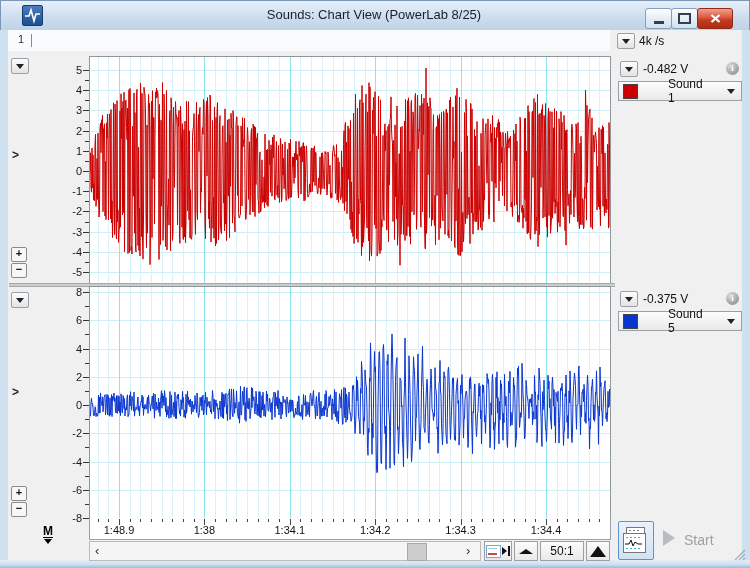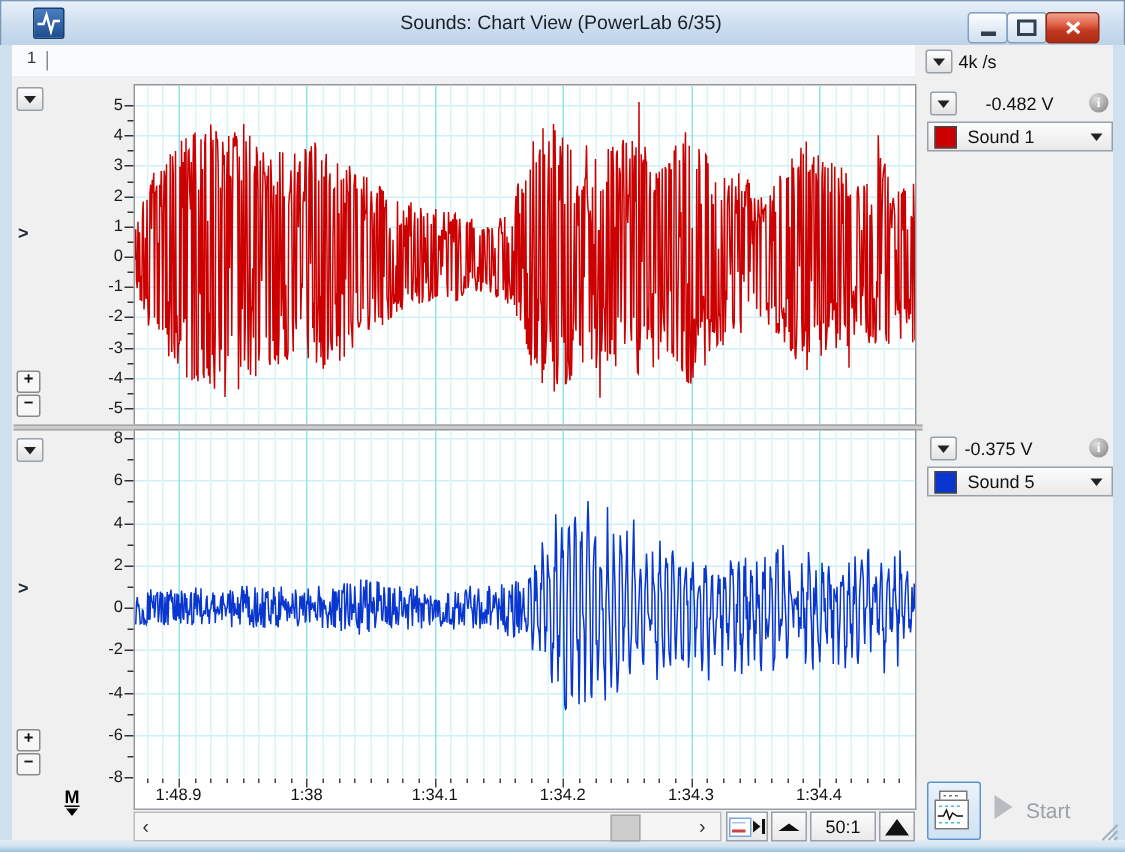--- a/index.html
+++ b/index.html
@@ -67,21 +67,21 @@
   
   .marker{left:40px;top:524px;width:16px;text-align:center;}
   .marker .m{font-size:12px;font-weight:bold;color:#000;border-bottom:1px solid #000;display:inline-block;line-height:12px;}
   .marker .tri{margin:1px auto 0;width:0;height:0;border-left:4px solid transparent;border-right:4px solid transparent;border-top:5px solid #000;}
   
   .value-text{font-size:12px;color:#111;}
   .info-icon{width:13px;height:13px;border-radius:50%;
              background:radial-gradient(circle at 35% 30%,#dcdcdc,#a0a0a0 65%,#7f7f7f);
              color:#fff;font-size:9px;font-weight:bold;text-align:center;line-height:13px;font-family:"Liberation Serif",serif;}
   .chan-combo{width:124px;height:20px;border:1px solid #98a0a8;background:linear-gradient(#fdfdfd,#e9e9e9);
-              display:flex;align-items:center;box-sizing:border-box;}
+              display:flex;align-items:center;box-sizing:border-box;gap:23px;}
   .swatch{width:13px;height:13px;border:1px solid #444;margin:0 7px 0 4px;}
   .combo-label{flex:1;font-size:12px;color:#111;}
   .combo-arrow{margin-right:6px;}
   
   .pages-btn{left:618px;top:521px;width:34px;height:37px;border:1px solid #5a96cc;border-radius:2px;
              background:linear-gradient(#eaf2fb,#cfe2f4);}
   .page-back{position:absolute;left:7px;top:5px;width:17px;height:10px;background:#fff;border:1px solid #777;}
   .page-back::before{content:"";position:absolute;left:2px;top:2px;width:11px;height:1px;
                      background:repeating-linear-gradient(90deg,#777 0 2px,transparent 2px 4px);}
   .page-front{position:absolute;left:4px;top:11px;width:21px;height:18px;background:#fff;border:1px solid #777;}
@@ -107,21 +107,21 @@
 <div class="abs side-l"></div>
 <div class="abs side-r"></div>
 <div class="abs bottom-border"></div>
 
 <div class="abs titlebar"></div>
 <div class="abs app-icon">
   <svg width="19" height="19" viewBox="0 0 19 19">
       <polyline points="2,10 6,10 8,4 11,15 13,8 17,8" fill="none" stroke="#fff" stroke-width="1.6"></polyline>
     </svg>
 </div>
-<div class="abs title-text">Sounds: Chart View (PowerLab 6/35)</div>
+<div class="abs title-text">Sounds: Chart View (PowerLab 8/25)</div>
 <div class="abs winbtn btn-min">
     <div class="glyph-min"></div>
   </div>
 <div class="abs winbtn btn-max">
     <div class="glyph-max"></div>
   </div>
 <div class="abs winbtn btn-close">
   <svg width="11" height="9" viewBox="0 0 11 9">
       <path d="M1.5 1 L9.5 8 M9.5 1 L1.5 8" stroke="#fff" stroke-width="2.2"></path>
     </svg>
@@ -415,21 +415,21 @@
   </div>
 
 <div class="abs marker">
   <span class="m">M</span>
   <div class="tri"></div>
 </div>
 
 <div class="abs small-btn" style="left:620px;top:61px;">
     <div class="tri-down"></div>
   </div>
-<div class="abs value-text" style="left:643px;top:62px;margin-left:14px;">-0.482 V</div>
+<div class="abs value-text" style="left:643px;top:62px;">-0.482 V</div>
 <div class="abs info-icon" style="left:726px;top:62px;">i</div>
 <div class="abs chan-combo" style="left:618px;top:81px;">
   <span class="swatch" style="background:#cc0000;"></span>
   <span class="combo-label">Sound 1</span>
   <span class="tri-down combo-arrow"></span>
 </div>
 
 <div class="abs small-btn" style="left:620px;top:291px;">
     <div class="tri-down"></div>
   </div>

